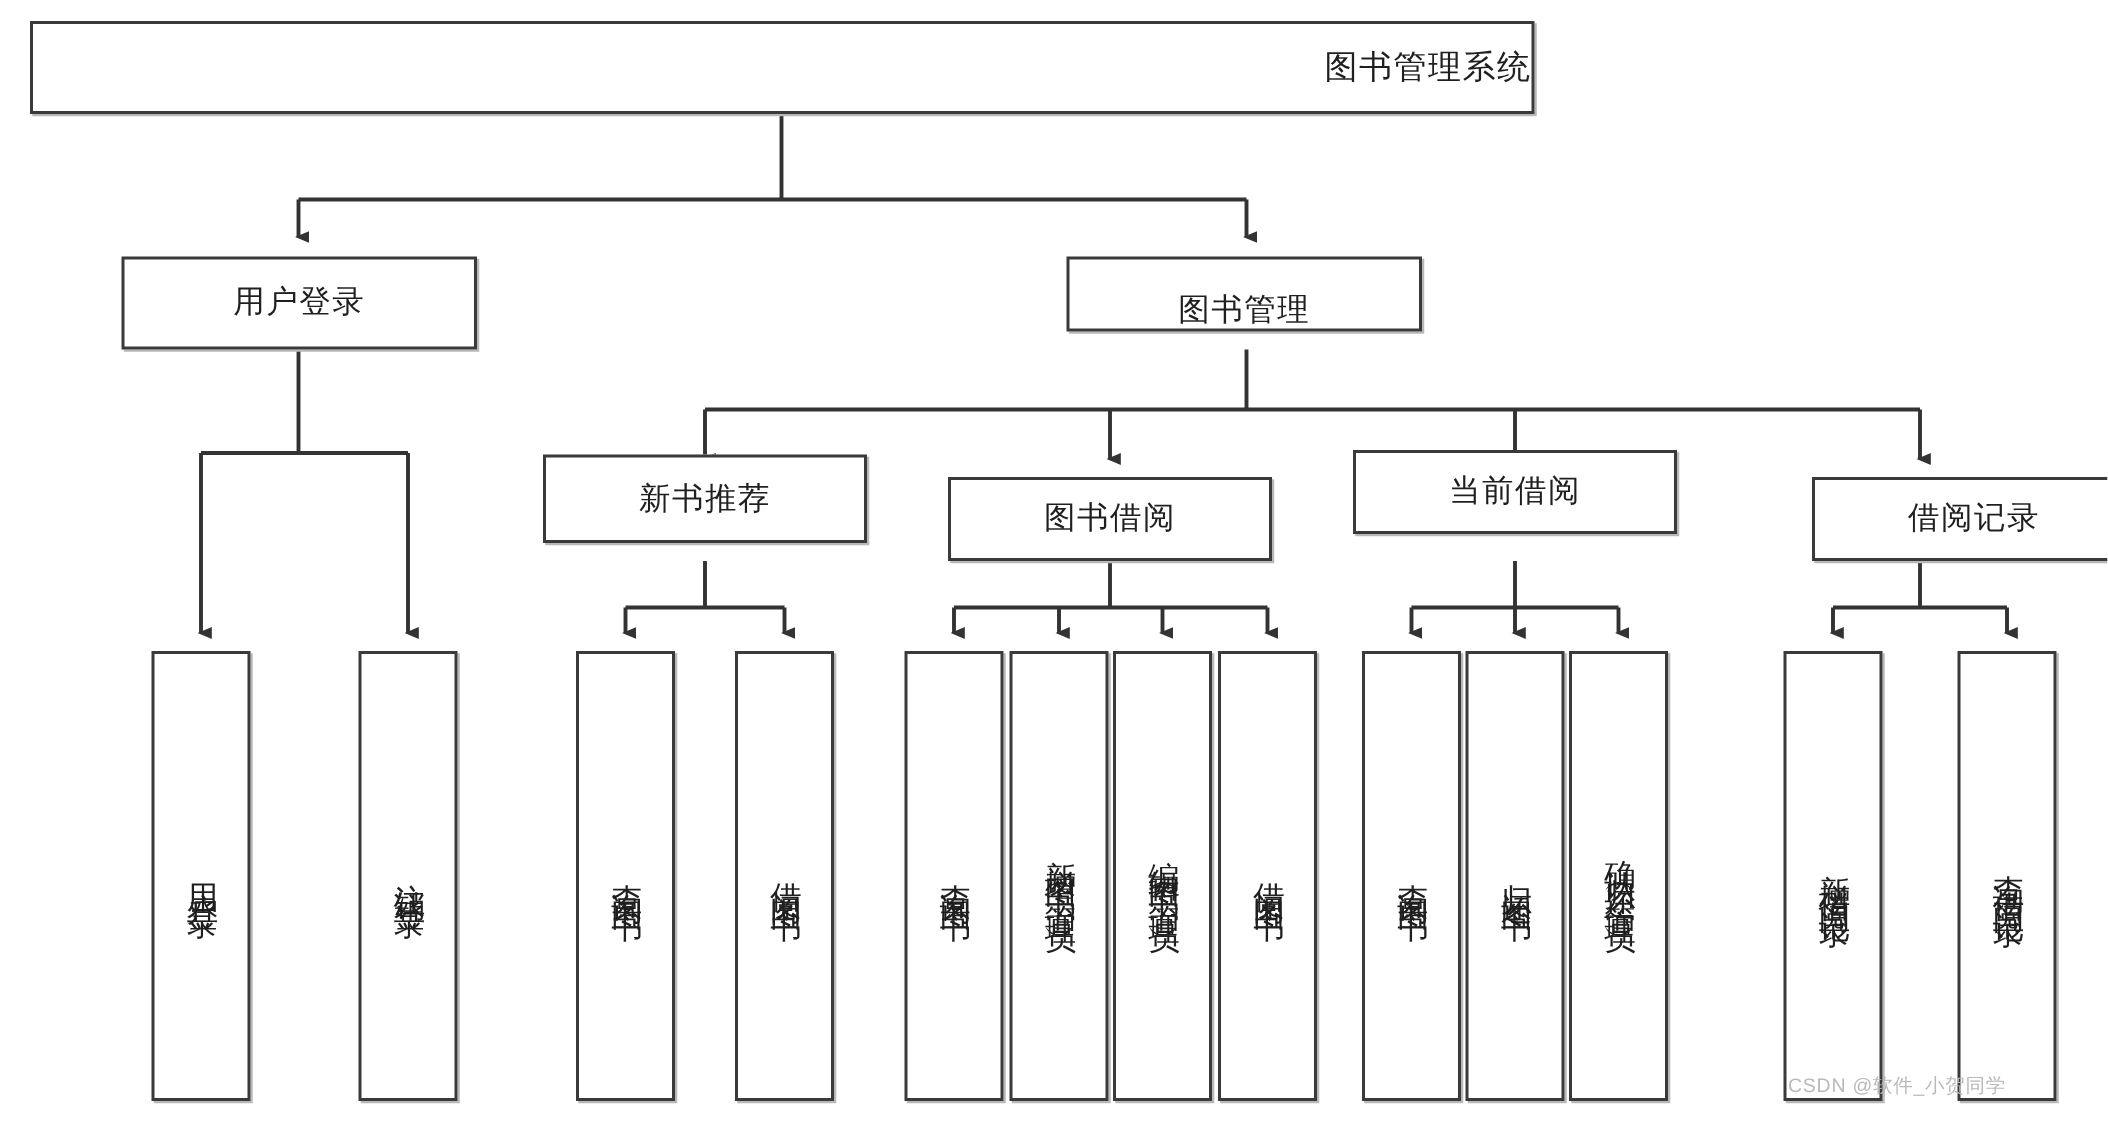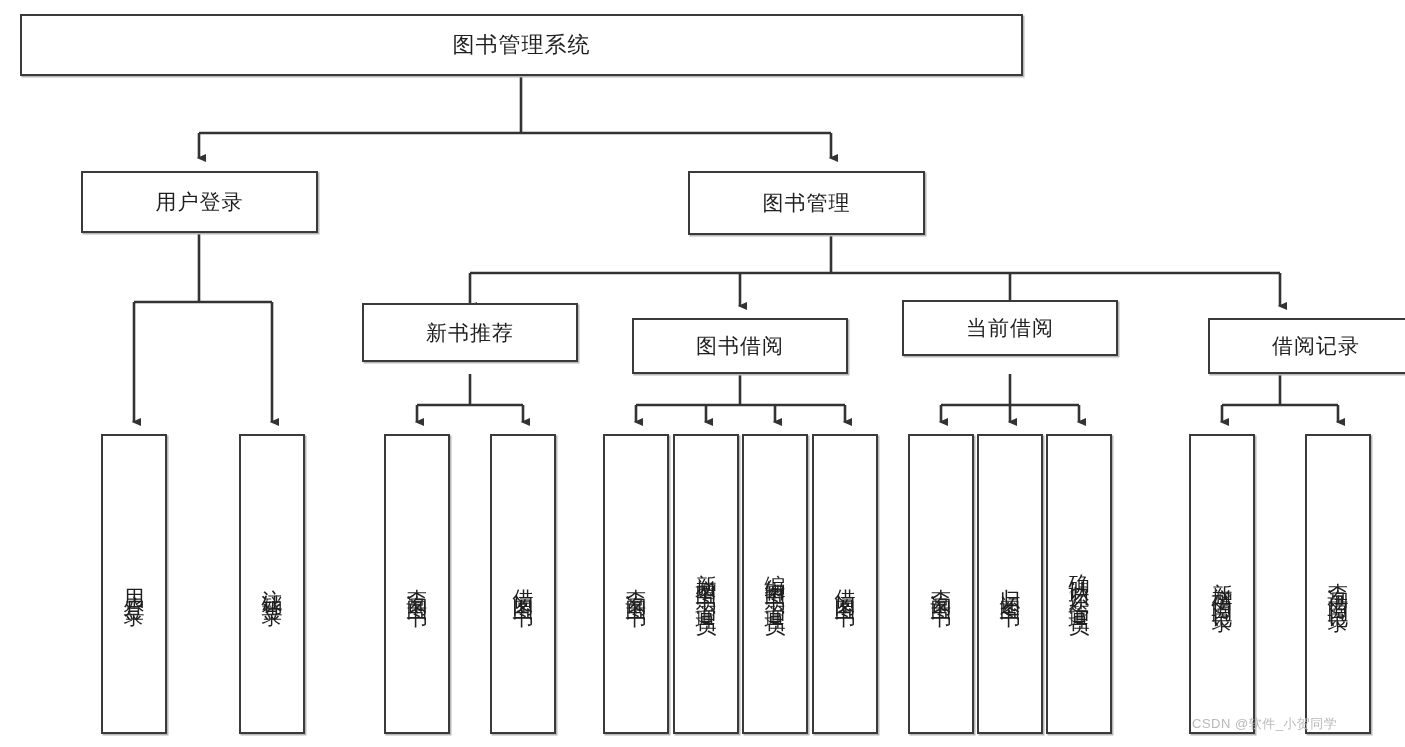--- a/index.html
+++ b/index.html
@@ -121,28 +121,28 @@
       <path d="M1010,405 L1010,422" marker-end="url(#arrow)"></path>
       <path d="M1079,405 L1079,422" marker-end="url(#arrow)"></path>
 
       <path d="M1280,374 L1280,405"></path>
       <path d="M1222,405 L1338,405"></path>
       <path d="M1222,405 L1222,422" marker-end="url(#arrow)"></path>
       <path d="M1338,405 L1338,422" marker-end="url(#arrow)"></path>
     </g>
   </svg>
 
-  <div class="node h root" style="left:20px; top:14px; width:1003px; height:62px;">
+  <div class="node h root" style="left:20px; top:14px; width:1003px; height:62px;justify-content:flex-end;">
     <span>图书管理系统</span>
   </div>
 
   <div class="node h" style="left:81px; top:171px; width:237px; height:62px;">
     <span>用户登录</span>
   </div>
-  <div class="node h" style="left:688px; top:171px; width:237px; height:64px;">
+  <div class="node h" style="left:711px; top:171px; width:237px; height:50px;align-items:flex-end;">
     <span>图书管理</span>
   </div>
 
   <div class="node h" style="left:362px; top:303px; width:216px; height:59px;">
     <span>新书推荐</span>
   </div>
   <div class="node h" style="left:632px; top:318px; width:216px; height:56px;text-align:right;">
     <span>图书借阅</span>
   </div>
   <div class="node h" style="left:902px; top:300px; width:216px; height:56px;">

